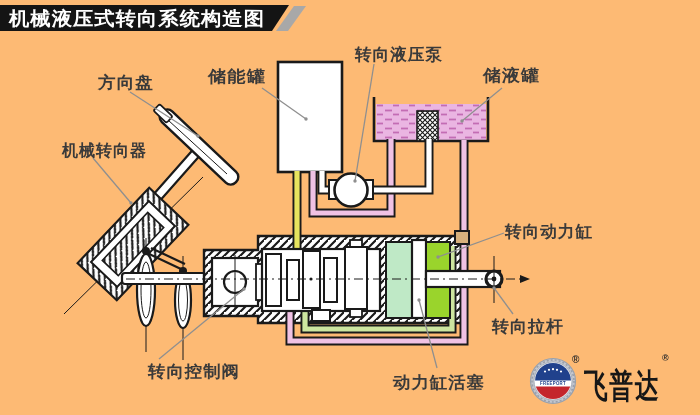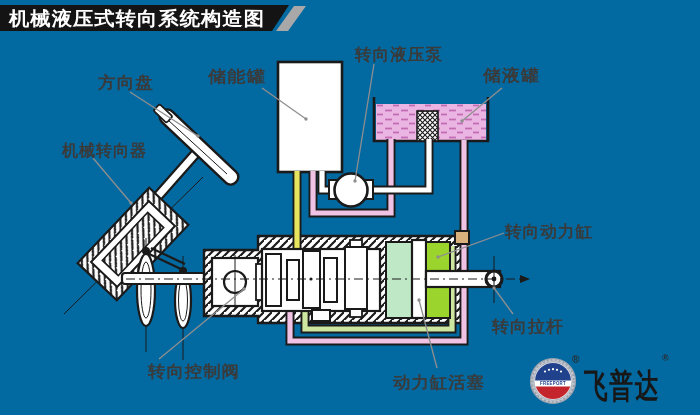--- a/index.html
+++ b/index.html
@@ -1,16 +1,16 @@
 <!DOCTYPE html>
 <html><head>
 <meta charset="utf-8">
 <style>
   html,body{margin:0;padding:0;background:#ffffff;}
-  .stage{position:relative;width:700px;height:415px;background:#0369a1;overflow:hidden;
+  .stage{position:relative;width:700px;height:415px;background:#fdba74;overflow:hidden;
          font-family:"Liberation Sans",sans-serif;}
   svg{position:absolute;left:0;top:0;}
   .ink{stroke:#1a1a1a;}
   .lbl{font-family:"Liberation Sans",sans-serif;font-weight:bold;font-size:16.5px;fill:#3a3a3a;letter-spacing:1px;}
   .ttl{font-family:"Liberation Sans",sans-serif;font-weight:bold;font-size:19px;letter-spacing:1px;}
   .brand{font-family:"Liberation Sans",sans-serif;font-weight:900;font-size:33px;fill:#171717;letter-spacing:2px;}
   .freeport{font-family:"Liberation Sans",sans-serif;font-weight:bold;font-size:5.4px;fill:#20418c;letter-spacing:.4px;}
   .rmark{font-family:"Liberation Sans",sans-serif;font-weight:bold;fill:#2a2a2a;}
   .leader{stroke:#8f8f8f;stroke-width:1.3;fill:none;}
   .pout{stroke:#1a1a1a;stroke-width:9;fill:none;}

